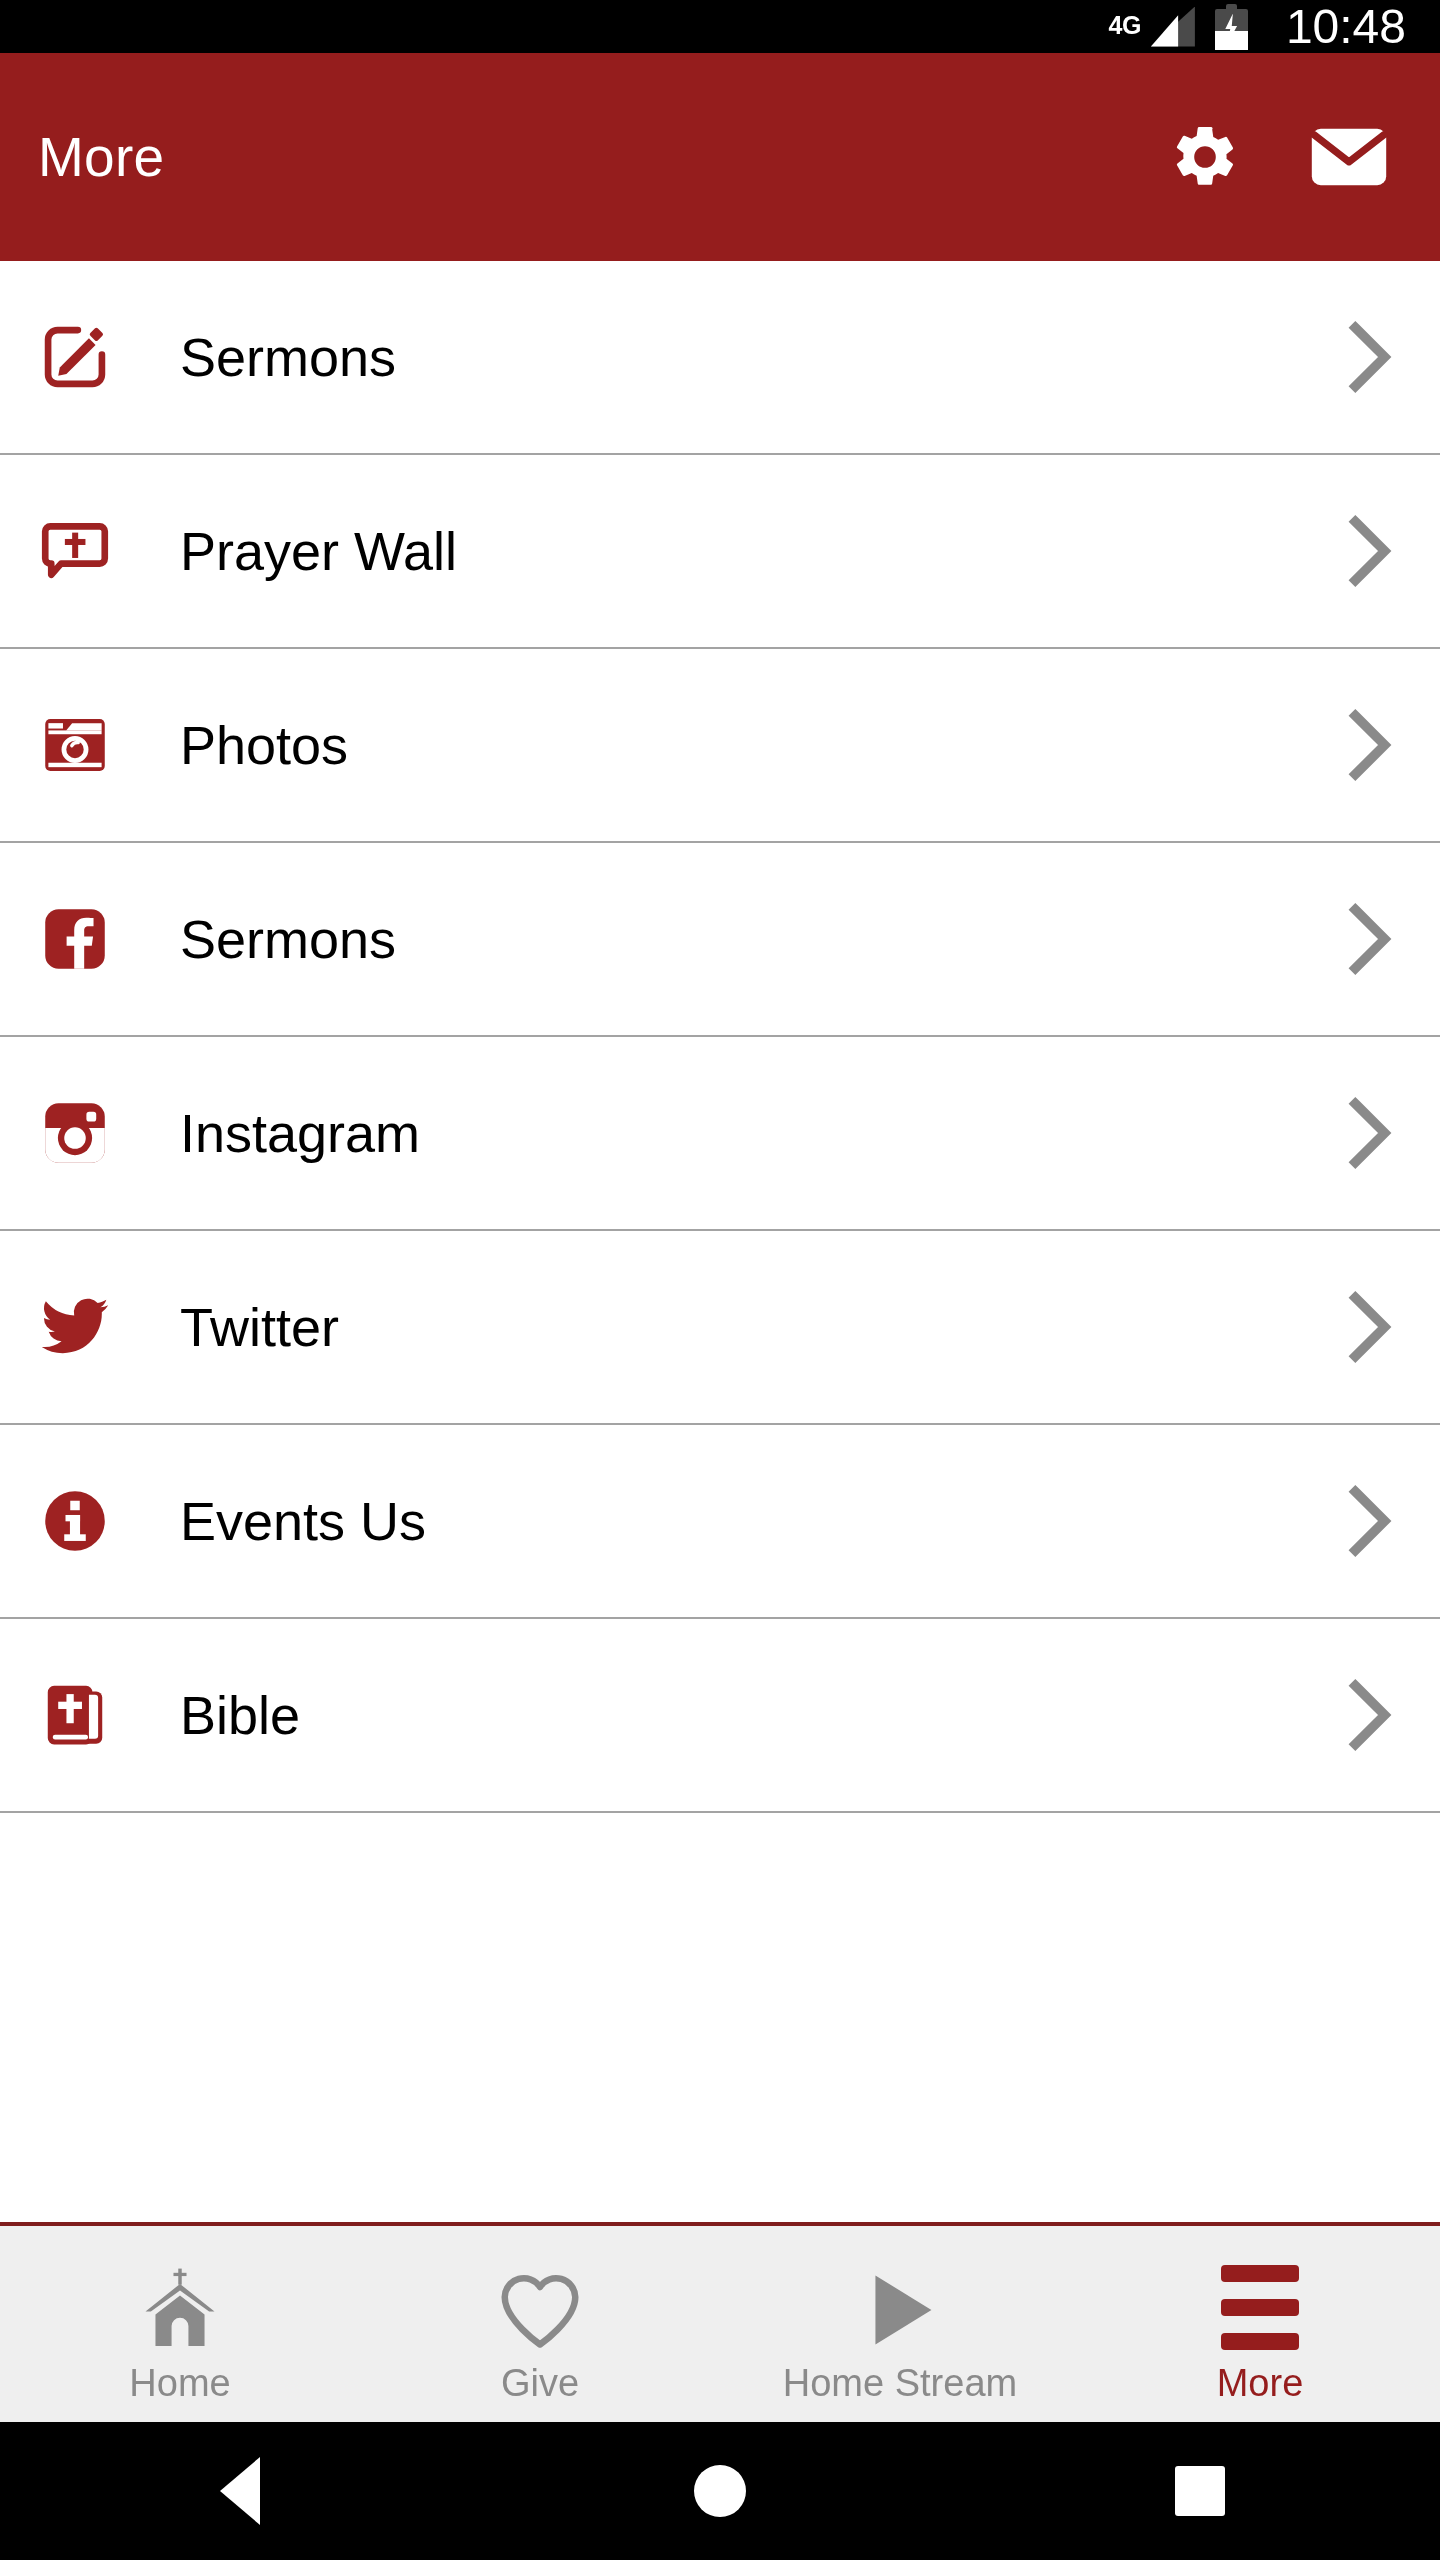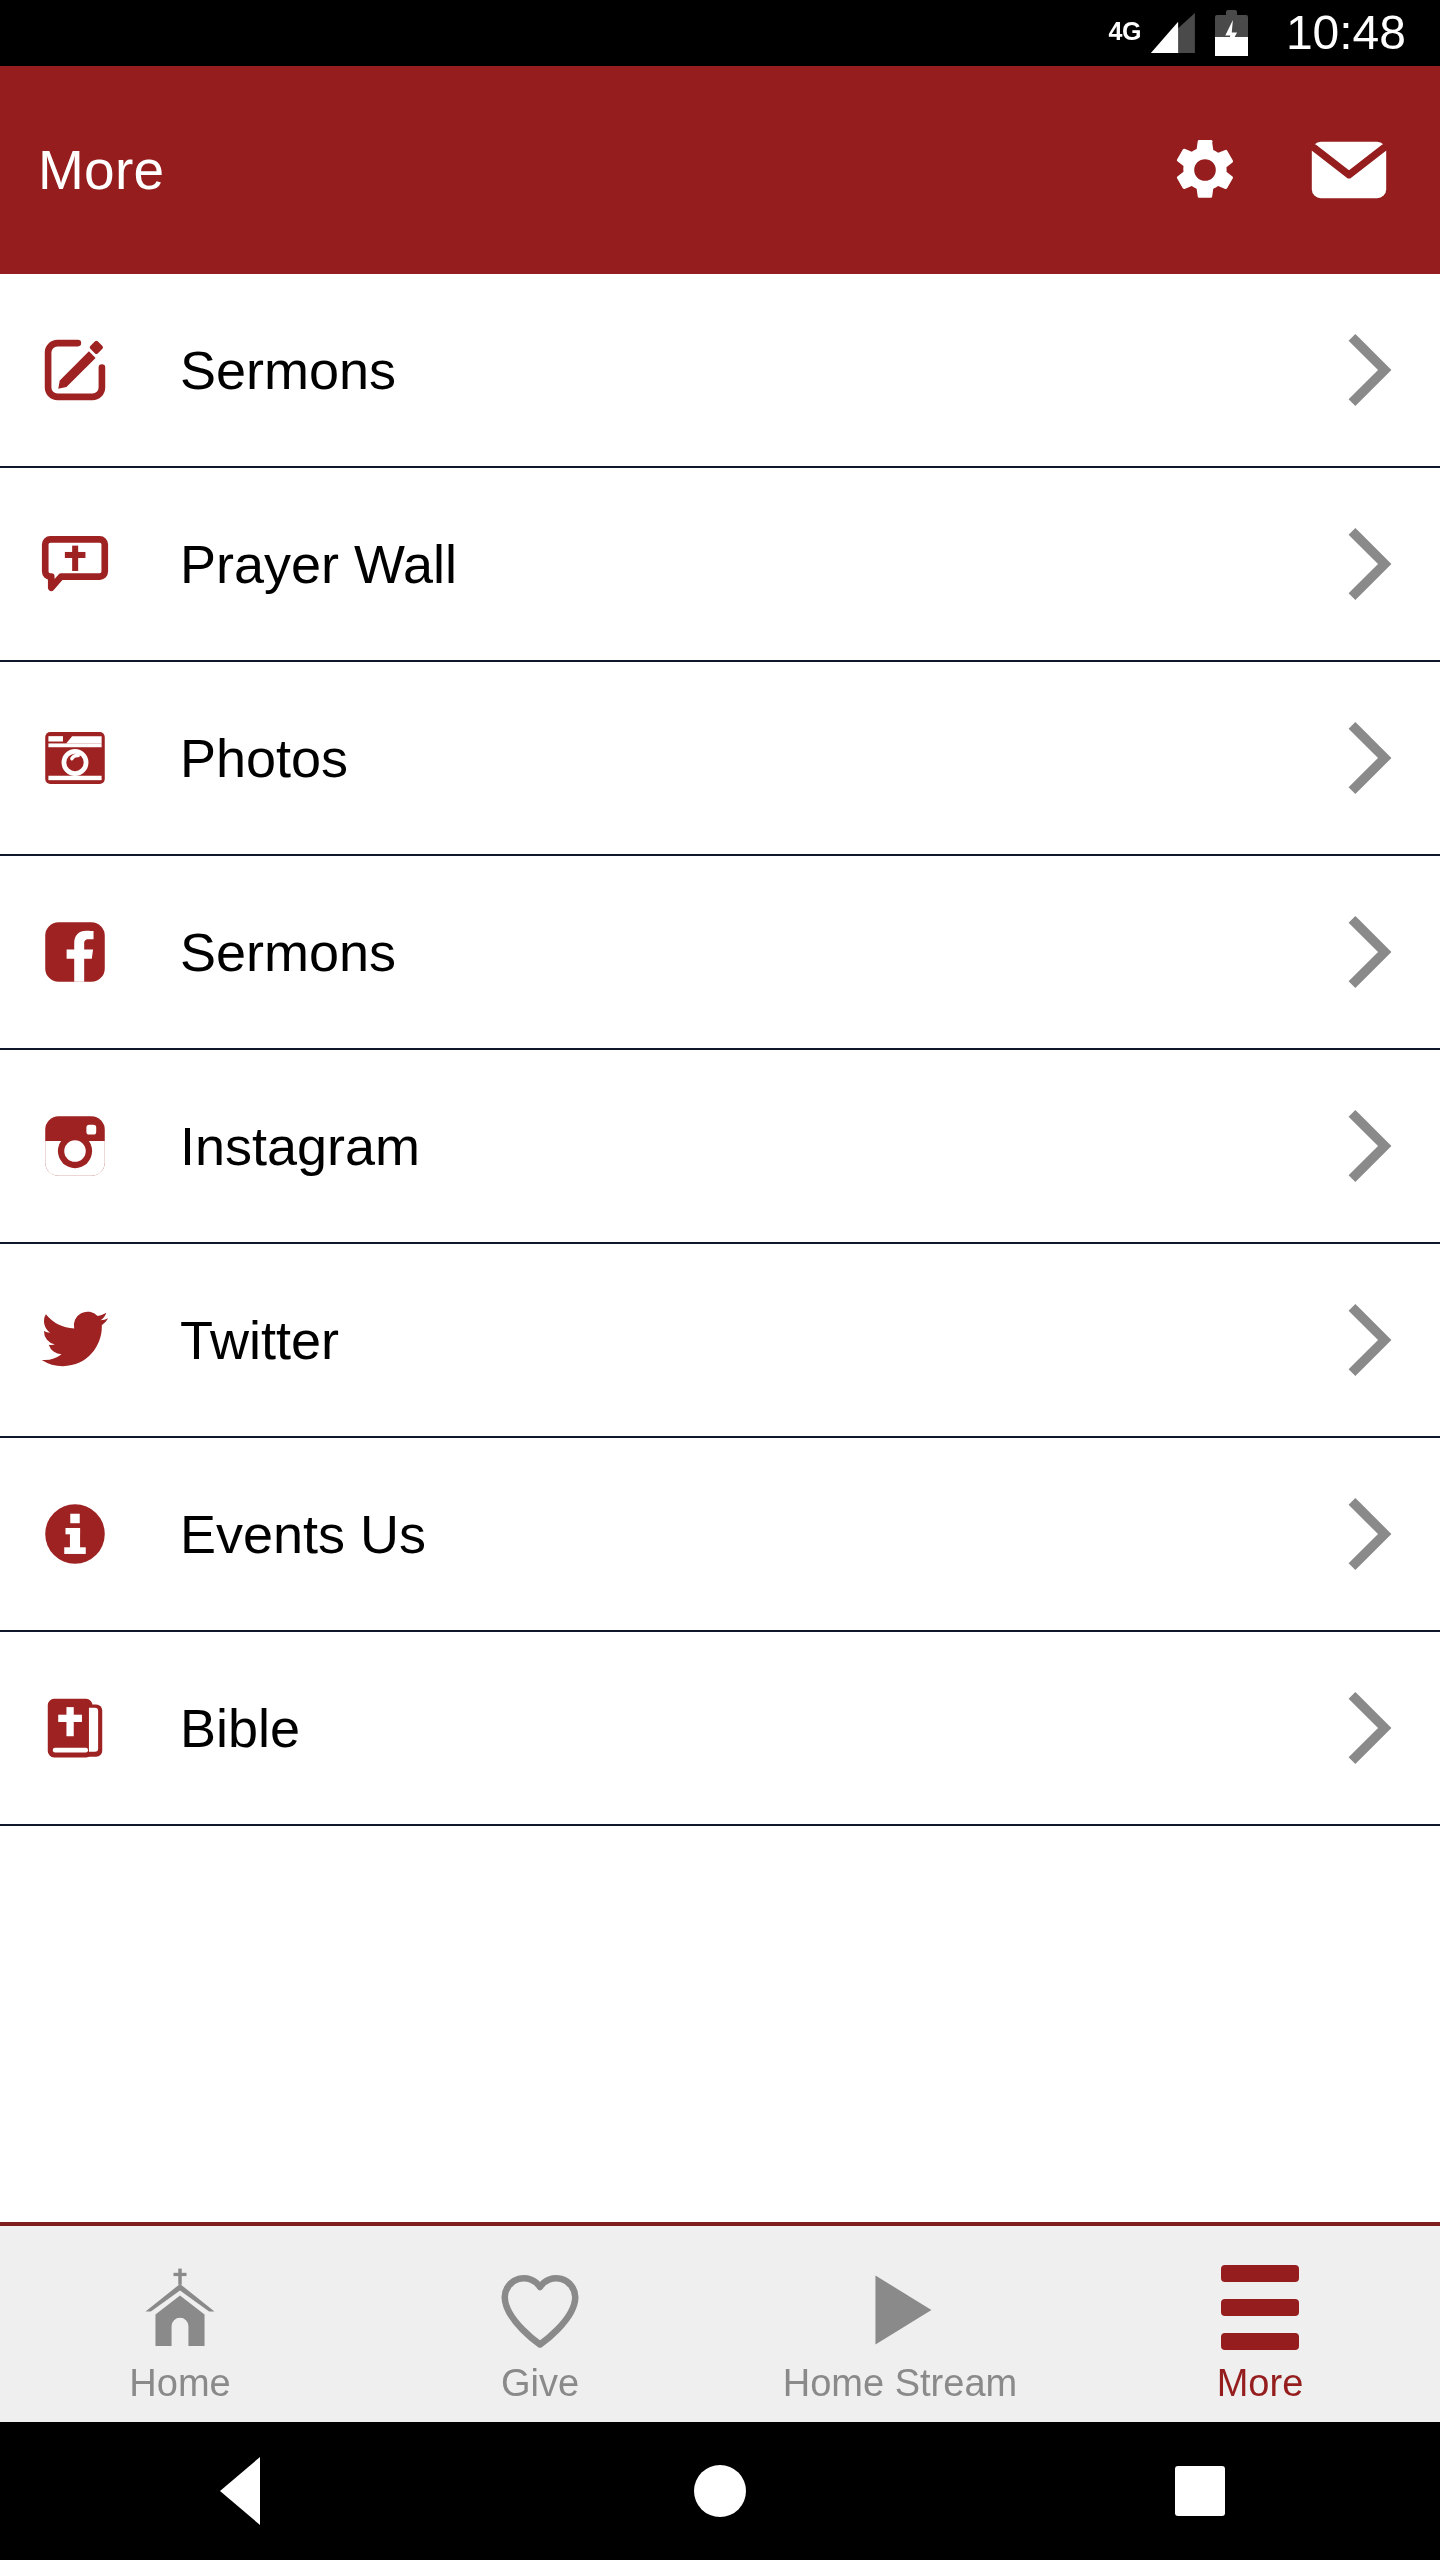--- a/index.html
+++ b/index.html
@@ -6,21 +6,21 @@
   html, body {
     width:1440px; height:2560px;
     background:#ffffff;
     font-family:"Liberation Sans", sans-serif;
     overflow:hidden;
   }
   #screen { position:relative; width:1440px; height:2560px; display:flex; flex-direction:column; }
 
   
   .statusbar {
-    height:66px; background:#000000;
+    height:53px; background:#000000;
     display:flex; align-items:center; justify-content:flex-end;
     padding-right:34px; flex:none;
   }
   .sb-group { display:flex; align-items:center; gap:16px; }
   .sb-4g {
     color:#ffffff; font-size:25px; font-weight:bold;
     align-self:flex-start; margin-top:8px; letter-spacing:-0.5px;
   }
   .sb-signal { width:44px; height:40px; position:relative; margin-left:-6px; }
   .sb-signal .bg {
@@ -68,21 +68,21 @@
     letter-spacing:0.3px;
   }
   .appbar-actions { display:flex; align-items:center; gap:66px; padding-right:16px; }
   .ab-icon { width:78px; height:78px; display:flex; align-items:center; justify-content:center; }
   .ab-icon svg { display:block; }
 
   
   .list { flex:1; background:#ffffff; overflow:hidden; }
   .row {
     height:194px; display:flex; align-items:center;
-    border-bottom:2px solid #0f172a;
+    border-bottom:2px solid #a3a3a3;
     padding-left:36px; padding-right:48px; background:#ffffff;
   }
   .row-icon {
     width:78px; height:78px; flex:none;
     display:flex; align-items:center; justify-content:center;
   }
   .row-icon svg { display:block; }
   .row-label {
     flex:1; margin-left:66px;
     font-size:54px; color:#000000; font-weight:400;

